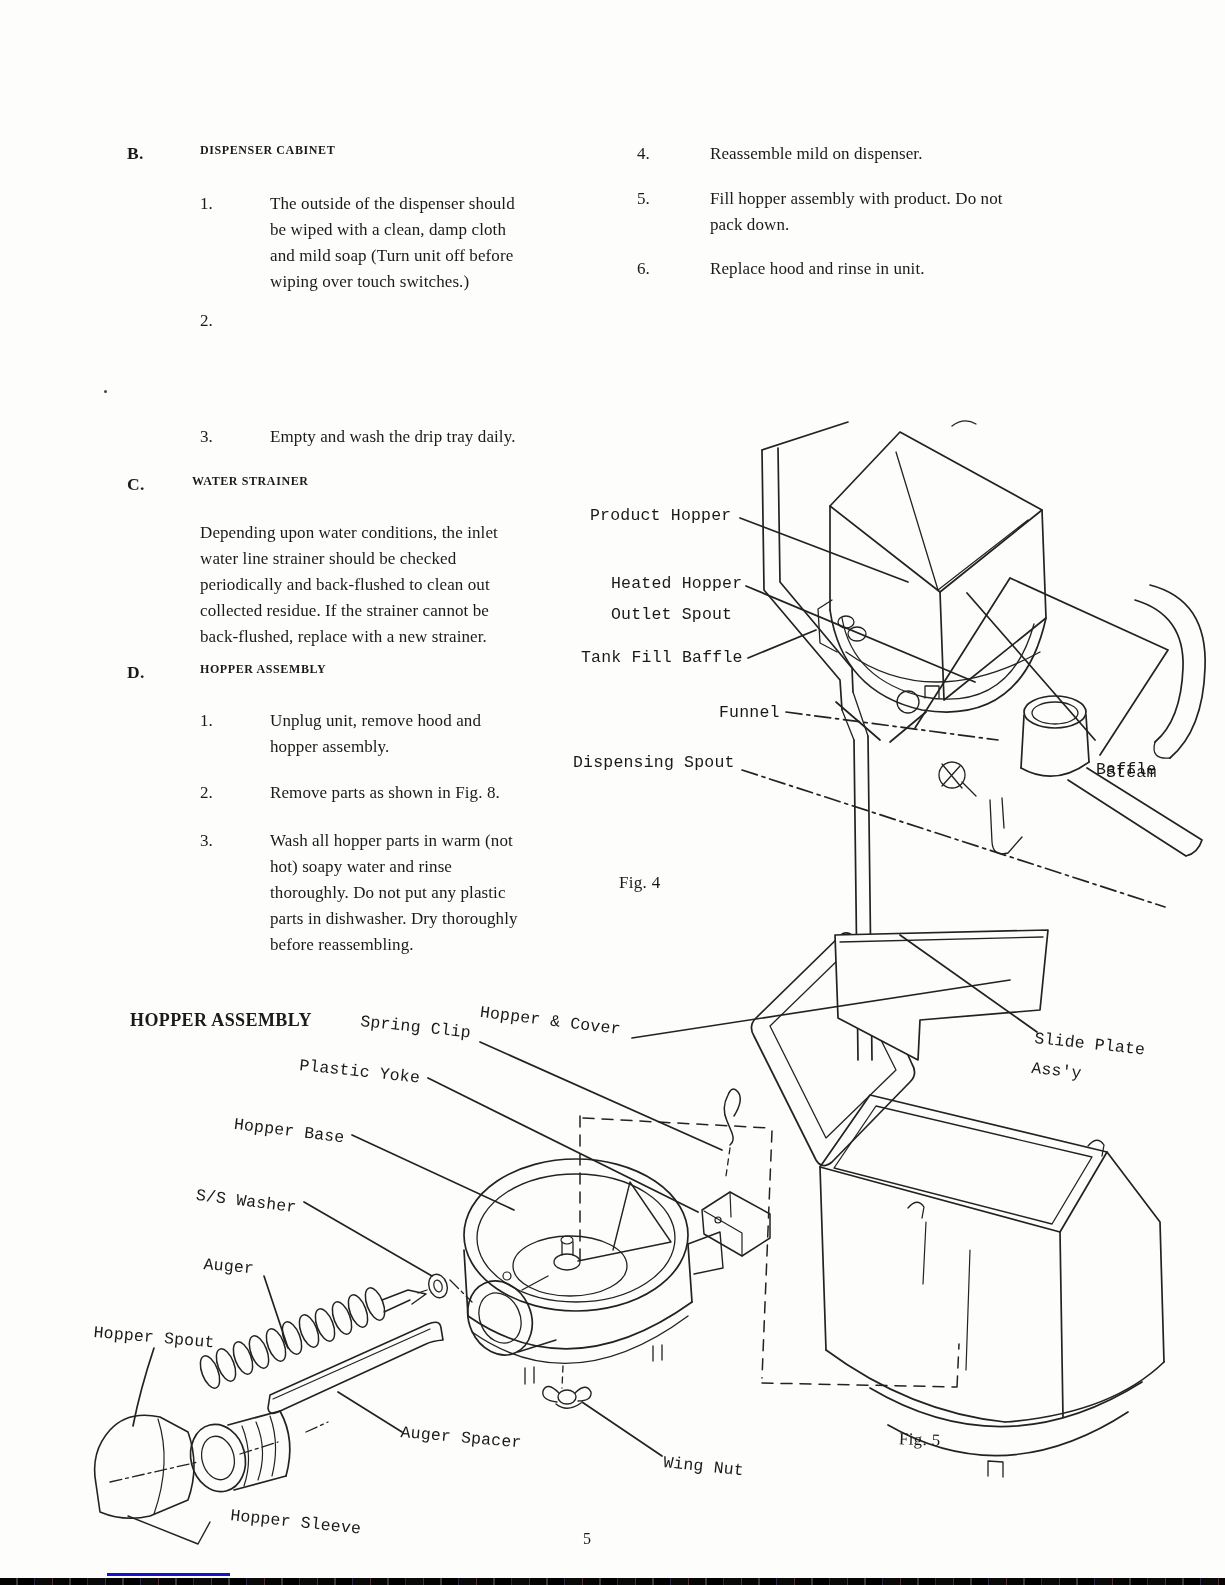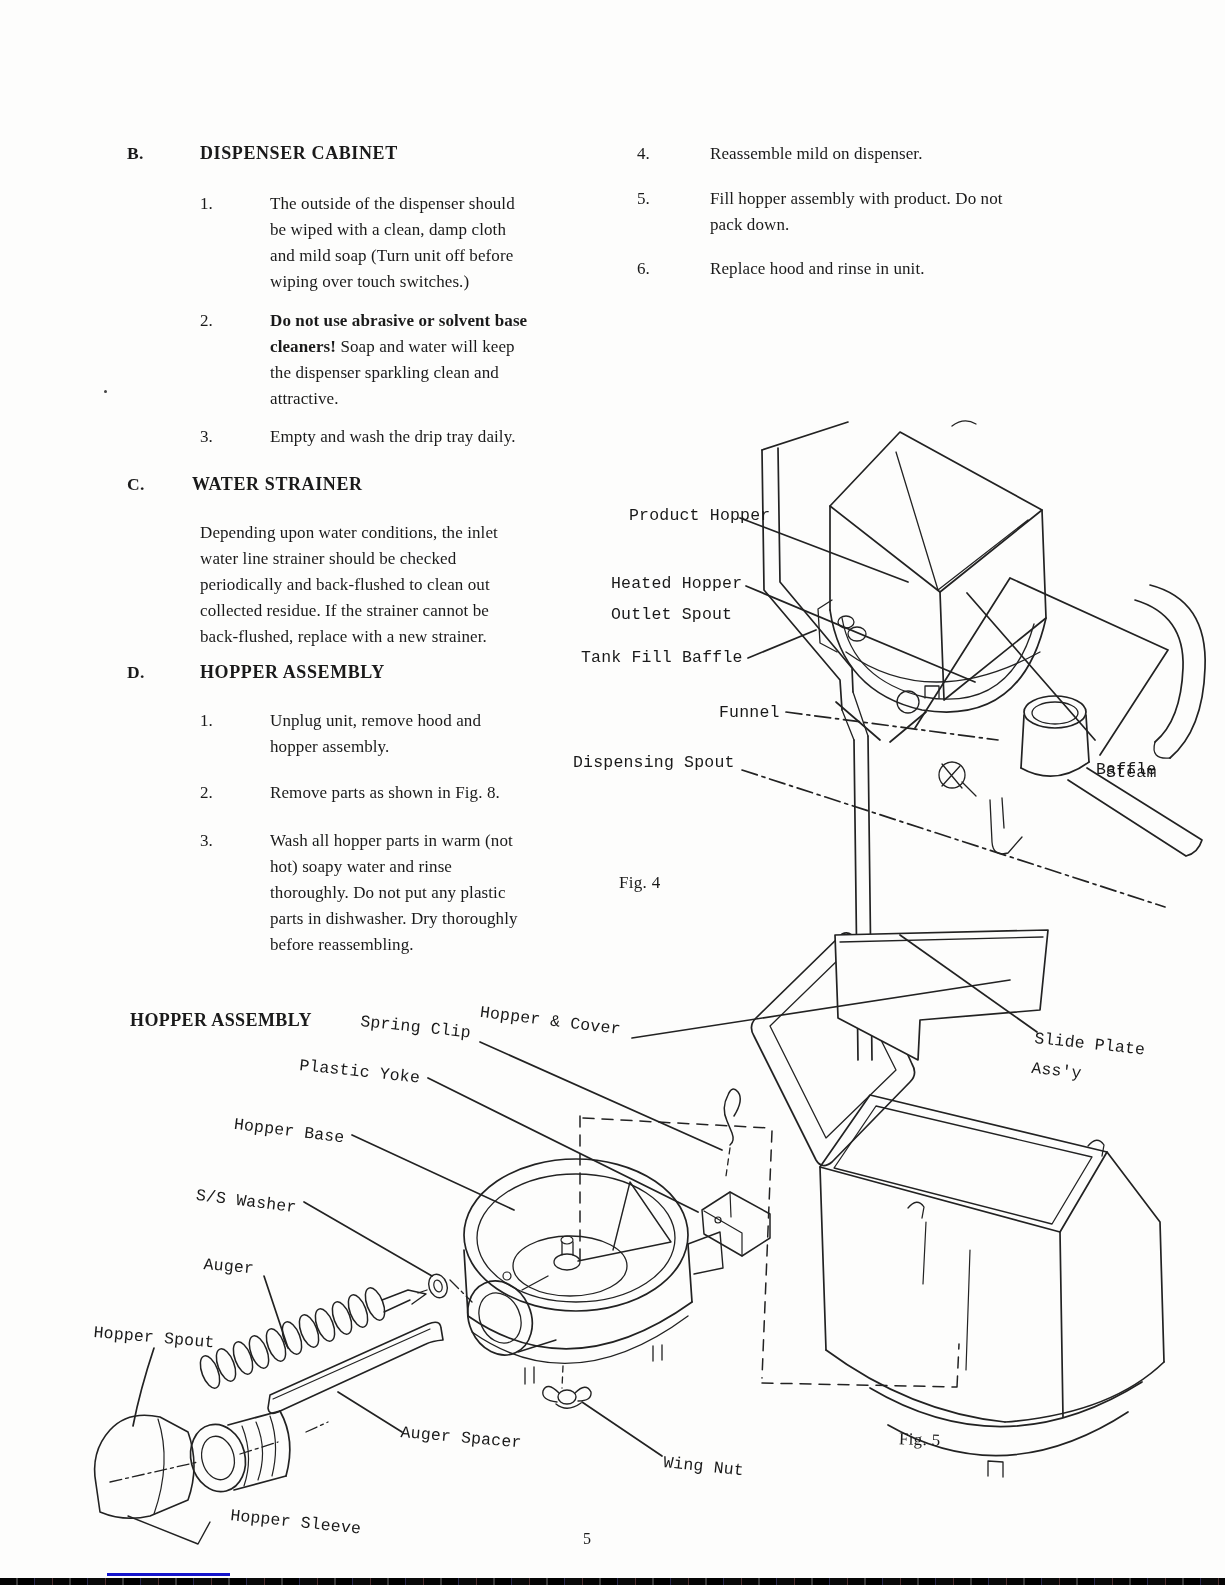--- a/index.html
+++ b/index.html
@@ -2,21 +2,21 @@
 <html><head>
 <meta charset="utf-8">
 <style>
   html,body { margin:0; padding:0; background:#fff; }
   .page {
     position:relative; width:1225px; height:1585px; background:#fdfdfc;
     overflow:hidden; font-family:"Liberation Serif", serif; color:#1a1a1a;
   }
   .abs { position:absolute; }
   .sec-letter { font-weight:bold; font-size:17.5px; letter-spacing:0.3px; }
-  .sec-title  { font-weight:bold; font-size:18px; letter-spacing:0.6px; }
+  .sec-title  { font-weight:bold; font-size:12px; letter-spacing:0.6px; }
   .num  { font-size:17px; line-height:26px; }
   .body-text { font-size:17px; line-height:26px; white-space:pre-line; letter-spacing:0.1px; }
   .mono {
     font-family:"Liberation Mono", monospace; font-size:16.5px; line-height:31px;
     white-space:pre-line; transform-origin:left top; color:#191919; letter-spacing:0.2px;
   }
   .caption { font-size:17px; letter-spacing:0.3px; }
   .fig5-heading { font-weight:bold; font-size:18px; letter-spacing:0.4px; }
   svg.diagram { position:absolute; overflow:visible; }
   .blue-line { position:absolute; left:107px; top:1573px; width:123px; height:3px; background:#1414cc; }
@@ -34,24 +34,20 @@
   <div class="abs sec-letter" style="left:127px;top:143px">B.</div>
   <div class="abs sec-title" style="left:200px;top:143px">DISPENSER CABINET</div>
 
   <div class="abs num" style="left:200px;top:191px">1.</div>
   <div class="abs body-text" style="left:270px;top:191px">The outside of the dispenser should
 be wiped with a clean, damp cloth
 and mild soap (Turn unit off before
 wiping over touch switches.)</div>
 
   <div class="abs num" style="left:200px;top:308px">2.</div>
-  <div class="abs body-text" style="left:270px;top:308px"><b>Do not use abrasive or solvent base
-cleaners!</b><span>  Soap and water will keep
-the dispenser sparkling clean and
-attractive.</span></div>
 
   <div class="abs num" style="left:200px;top:424px">3.</div>
   <div class="abs body-text" style="left:270px;top:424px">Empty and wash the drip tray daily.</div>
 
   <div class="abs sec-letter" style="left:127px;top:474px">C.</div>
   <div class="abs sec-title" style="left:192px;top:474px">WATER STRAINER</div>
   <div class="abs body-text" style="left:200px;top:520px">Depending upon water conditions, the inlet
 water line strainer should be checked
 periodically and back-flushed to clean out
 collected residue.  If the strainer cannot be
@@ -228,21 +224,21 @@
       <path d="M 358 158 L 628 292"></path>
       <path d="M 282 215 L 444 290"></path>
       <path d="M 234 282 L 362 356"></path>
       <path d="M 194 356 L 218 428"></path>
       <path d="M 84 428 Q 70 470 63 506"></path>
       <path d="M 332 512 L 268 472"></path>
       <path d="M 592 536 L 512 482"></path>
     </g>
   </svg>
 
-  <div class="abs mono" style="left:629px;top:500px">Product Hopper</div>
+  <div class="abs mono" style="left:590px;top:500px">Product Hopper</div>
   <div class="abs mono" style="left:611px;top:568px">Heated Hopper
 Outlet Spout</div>
   <div class="abs mono" style="left:581px;top:642px">Tank Fill Baffle</div>
   <div class="abs mono" style="left:719px;top:697px">Funnel</div>
   <div class="abs mono" style="left:573px;top:747px">Dispensing Spout</div>
   <div class="abs mono" style="left:1106px;top:757px">Steam</div>
   <div class="abs mono" style="left:1096px;top:754px">Baffle</div>
   <div class="abs caption" style="left:619px;top:873px">Fig. 4</div>
 
   <div class="abs fig5-heading" style="left:130px;top:1010px">HOPPER ASSEMBLY</div>

